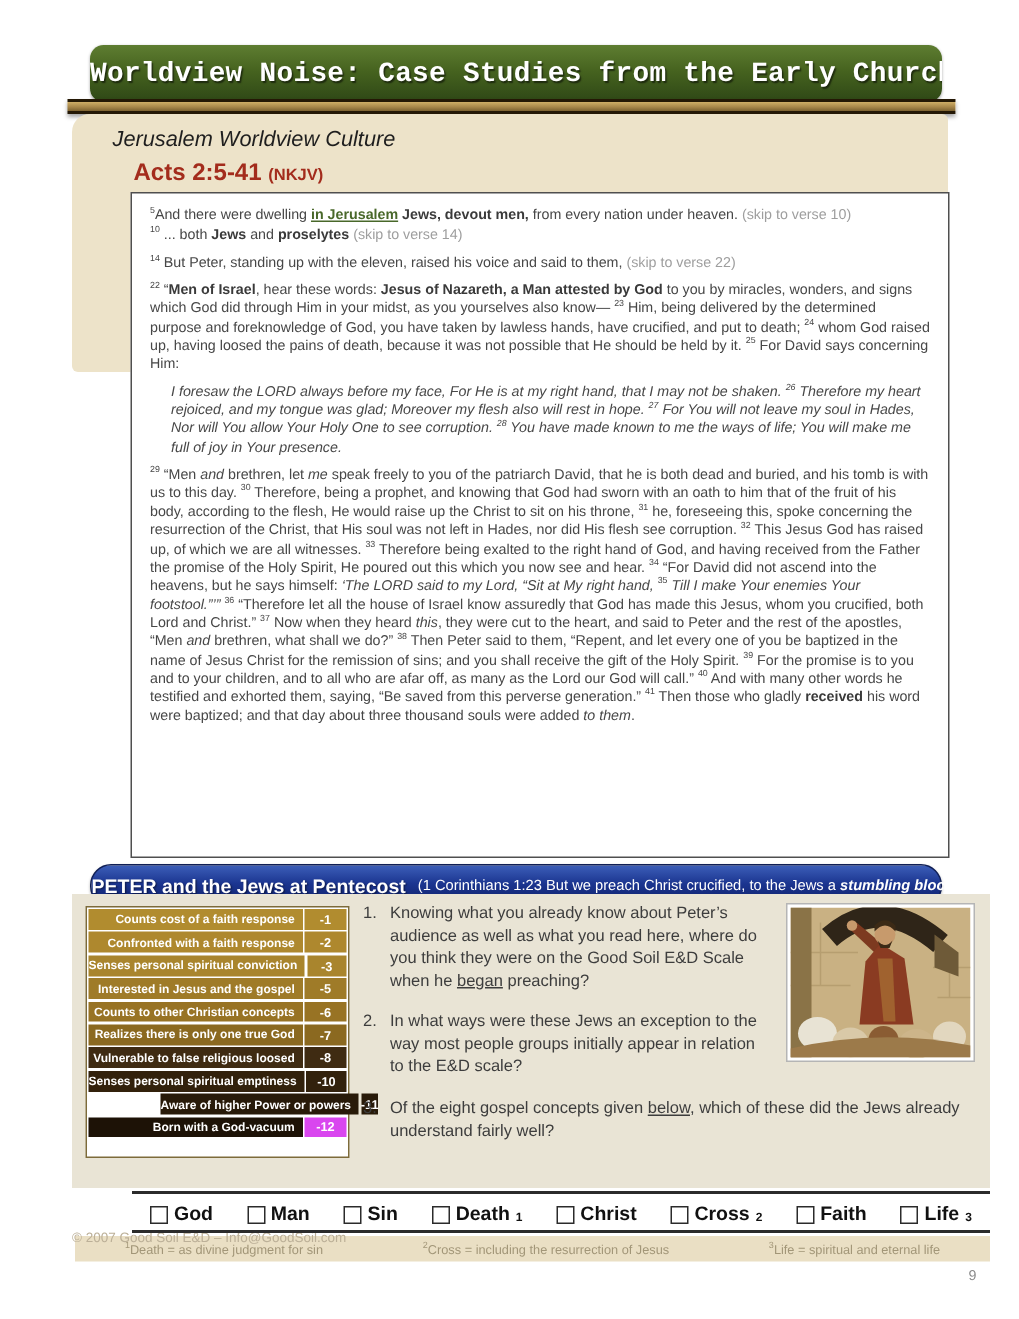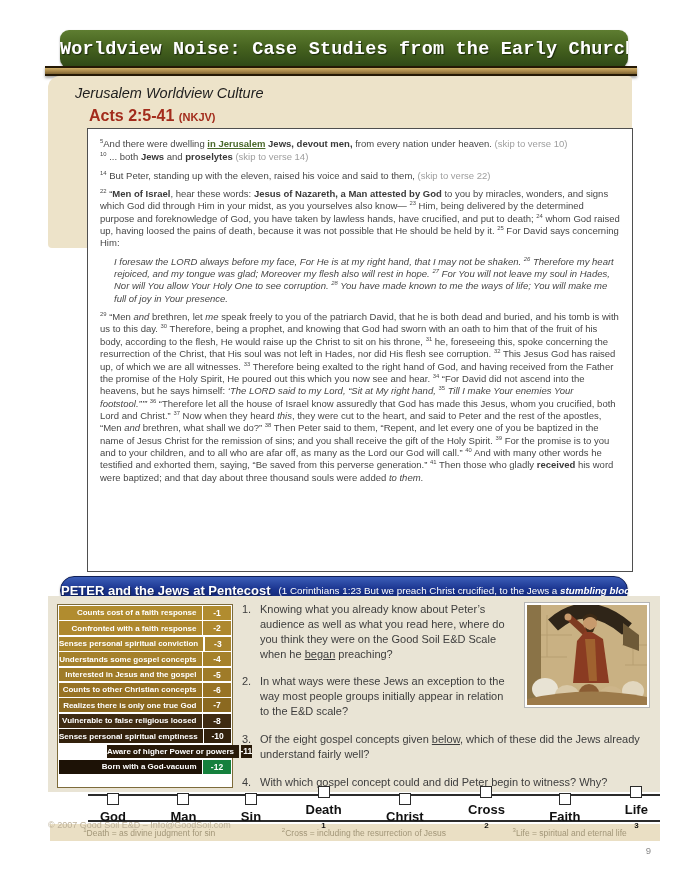--- a/index.html
+++ b/index.html
@@ -71,21 +71,21 @@
   .q-image { float:right; width:126px; height:106px; margin:0 0 10px 12px;
     background:#fff; border:1px solid #b5b5b5; padding:2px; }
   .q-item { font-size:11px; line-height:1.35; color:#3d3d3d; margin-bottom:13px;
     padding-left:18px; text-indent:-18px; }
   .q-num { display:inline-block; width:18px; text-indent:0; }
 
   
   .concepts-row { position:absolute; left:88px; top:794px; width:572px; height:28px;
     border-top:2px solid #2b2b2b; border-bottom:2.5px solid #2b2b2b;
     display:flex; align-items:center; justify-content:space-between; padding:0 12px; background:#fff; z-index:4; }
-  .concept { display:flex; align-items:center; gap:4px;flex-direction:column; }
+  .concept { display:flex; align-items:flex-end; gap:4px; }
   .concept-box { width:12px; height:12px; border:1.5px solid #2b2b2b; background:#fff; }
   .concept-label { font-weight:bold; font-size:13px; color:#111; }
   .concept-sup { vertical-align:super; font-size:8px; font-weight:bold; color:#111; }
 
   
   .footnotes { position:absolute; left:50px; top:824px; width:610px; height:17px;
     background:#eadfc4; display:flex; align-items:center; justify-content:space-around; }
   .footnote { font-size:8.5px; color:#a29678; }
   .footnote .fn-sup { vertical-align:super; font-size:6px; }
   .footer-copy { position:absolute; left:48px; top:820px; font-size:9px; color:#bcb098; }
@@ -149,24 +149,20 @@
       </div>
       <div class="scale-row">
         <div class="scale-label" style="background: rgb(174, 136, 46);">Confronted with a faith response</div>
         <div class="scale-value" style="background: rgb(174, 136, 46);">-2</div>
       </div>
       <div class="scale-row">
         <div class="scale-label" style="background: rgb(169, 133, 45);">Senses personal spiritual conviction</div>
         <div class="scale-value" style="background: rgb(169, 133, 45);">-3</div>
       </div>
       <div class="scale-row">
-        <div class="scale-label" style="background: rgb(165, 129, 43);">Understands some gospel concepts</div>
-        <div class="scale-value" style="background: rgb(165, 129, 43);">-4</div>
-      </div>
-      <div class="scale-row">
         <div class="scale-label" style="background: rgb(159, 123, 40);">Interested in Jesus and the gospel</div>
         <div class="scale-value" style="background: rgb(159, 123, 40);">-5</div>
       </div>
       <div class="scale-row">
         <div class="scale-label" style="background: rgb(152, 115, 36);">Counts to other Christian concepts</div>
         <div class="scale-value" style="background: rgb(152, 115, 36);">-6</div>
       </div>
       <div class="scale-row">
         <div class="scale-label" style="background: rgb(139, 105, 32);">Realizes there is only one true God</div>
         <div class="scale-value" style="background: rgb(139, 105, 32);">-7</div>
@@ -178,21 +174,21 @@
       <div class="scale-row">
         <div class="scale-label" style="background: rgb(50, 33, 12);">Senses personal spiritual emptiness</div>
         <div class="scale-value" style="background: rgb(50, 33, 12);">-10</div>
       </div>
       <div class="scale-row">
         <div class="scale-label" style="background: rgb(40, 26, 9); margin-left: 48px;">Aware of higher Power or powers</div>
         <div class="scale-value" style="background: rgb(40, 26, 9); text-align: right;">-11</div>
       </div>
       <div class="scale-row">
         <div class="scale-label" style="background: rgb(29, 18, 6);">Born with a God-vacuum</div>
-        <div class="scale-value" style="background: #15803d;">-12</div>
+        <div class="scale-value" style="background: #d946ef;">-12</div>
       </div>
     </div>
 
   <div class="questions">
     <div class="q-image">
       <svg width="120" height="100" viewBox="0 0 120 100">
         <rect x="0" y="0" width="120" height="100" fill="#c9b183"></rect>
         <g stroke="#b29a6c" stroke-width="1" opacity="0.8">
           <line x1="0" y1="30" x2="45" y2="30"></line>
             <line x1="0" y1="52" x2="40" y2="52"></line>
@@ -218,21 +214,20 @@
           <ellipse cx="84" cy="91" rx="12" ry="10" fill="#cdb58a"></ellipse>
           <ellipse cx="106" cy="86" rx="11" ry="10" fill="#e2d7bf"></ellipse>
           <path d="M0 100 L120 100 L120 92 Q60 80 0 94 Z" fill="#9c7a4a"></path>
         </g>
       </svg>
     </div>
     <div>
         <div class="q-item"><span class="q-num">1.</span><span class="seg-n">Knowing what you already know about Peter’s audience as well as what you read here, where do you think they were on the Good Soil E&amp;D Scale when he </span><span class="seg-u">began</span><span class="seg-n"> preaching?</span></div>
         <div class="q-item"><span class="q-num">2.</span><span class="seg-n">In what ways were these Jews an exception to the way most people groups initially appear in relation to the E&amp;D scale?</span></div>
         <div class="q-item"><span class="q-num">3.</span><span class="seg-n">Of the eight gospel concepts given </span><span class="seg-u">below</span><span class="seg-n">, which of these did the Jews already understand fairly well?</span></div>
-        <div class="q-item"><span class="q-num">4.</span><span class="seg-n">With which gospel concept could and did Peter begin to witness? Why?</span></div>
       </div>
   </div>
 
   <div class="concepts-row">
       <div class="concept">
         <div class="concept-box"></div>
         <span class="concept-label">God</span>
       </div>
       <div class="concept">
         <div class="concept-box"></div>

